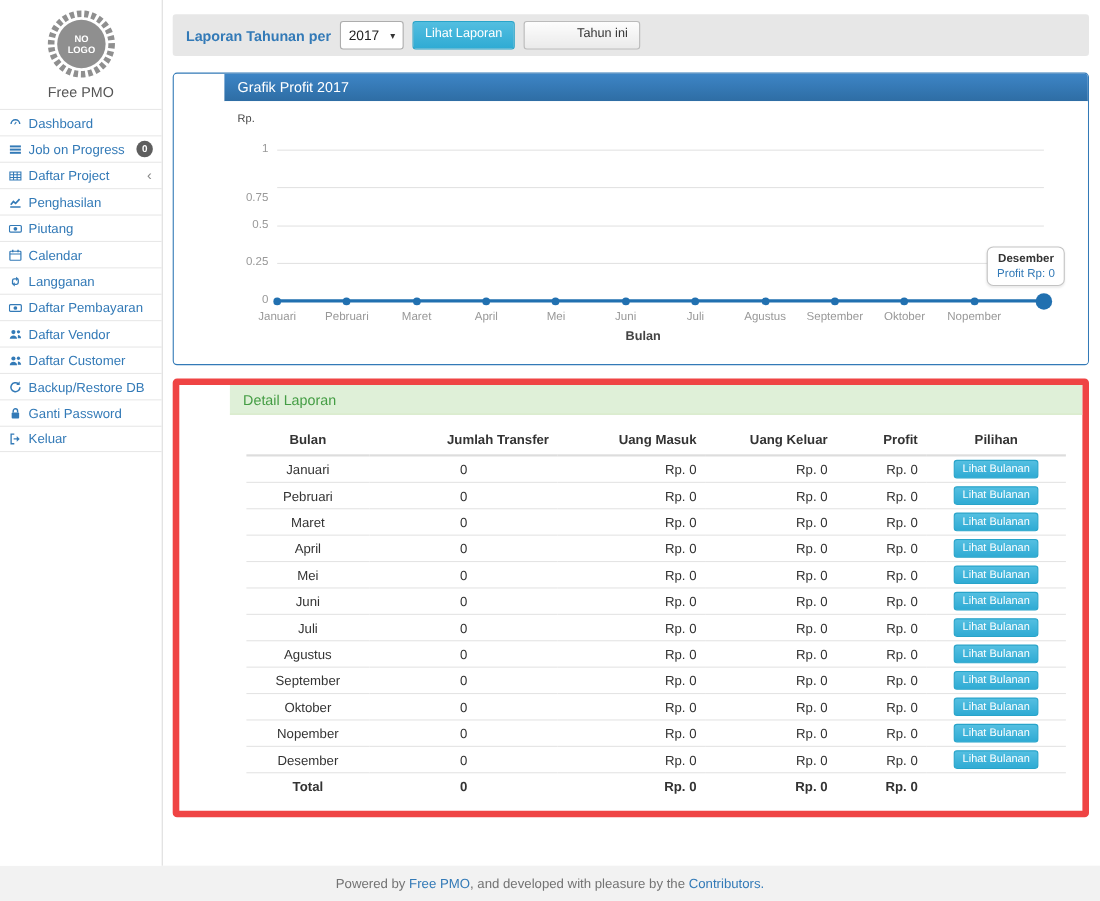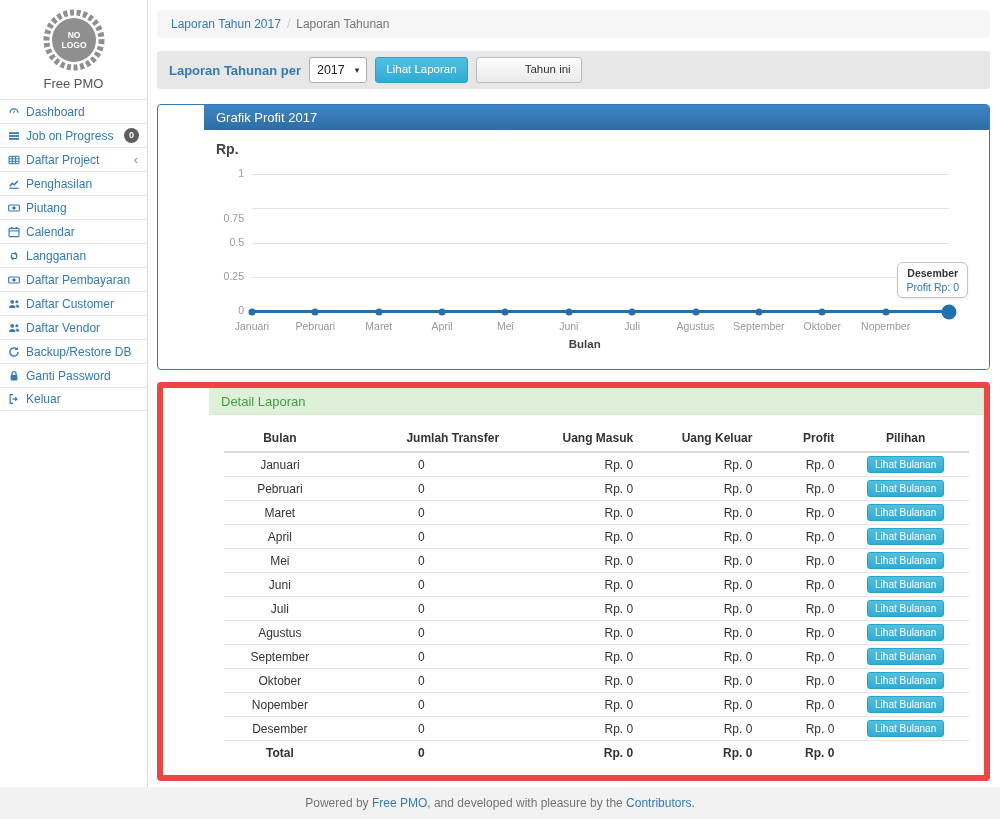--- a/index.html
+++ b/index.html
@@ -38,21 +38,21 @@
 
   
   .panel { border-radius:4px; overflow:hidden; background:#fff;padding-left:46px; }
   .panel-primary { margin-top:15px; border:1px solid #337ab7; }
   .panel-heading-blue { background:linear-gradient(#3d85c6,#2e6da4); color:#fff; font-size:13px; padding:5px 12px; height:25px; }
   .panel-success { margin-top:12px; border:6px solid #ef4444; }
   .panel-heading-green { background:#dff0d8; color:#449d44; font-size:13px; padding:6px 12px; height:27px; border-bottom:1px solid #d6e9c6; }
 
   
   .chart-body { position:relative; height:239px; background:#fff; }
-  .y-title { position:absolute; top:11px; left:12px; font-weight:bold; font-size:14px; color:#444; }
+  .y-title { position:absolute; top:11px; left:12px; font-weight:normal; font-size:10px; color:#444; }
   .ytick { position:absolute; left:0; width:40px; text-align:right; font-size:10.5px; color:#999; }
   .plot { position:absolute; left:48px; right:40px; top:0; bottom:0; }
   .gridline { position:absolute; left:0; right:0; height:0; border-top:1px solid #e3e3e3; }
   .series-line { position:absolute; left:0; right:0; height:3px; border-radius:2px; }
   .pt { position:absolute; width:7px; height:7px; border-radius:50%; transform:translate(-50%,-50%); margin-top:1px; cursor:pointer; }
   .pt-big { width:15px; height:15px; }
   .xlab { position:absolute; top:190px; width:76px; margin-left:-38px; text-align:center; font-size:10.5px; color:#999; white-space:nowrap; }
   .x-title { position:absolute; top:208px; left:48.5%; transform:translateX(-50%); font-weight:bold; font-size:11.5px; color:#444; }
   .chart-tooltip { position:absolute; top:132px; right:21px; background:#fff; border:1px solid #c3c3c3; border-radius:6px; padding:4px 8px; text-align:center; box-shadow:0 1px 2px rgba(0,0,0,.08); }
   .tt-title { font-weight:bold; font-size:10.5px; color:#333; }
@@ -169,32 +169,32 @@
         </a>
         <a class="menu-item">
           <span class="mi-icon">
             <svg viewBox="0 0 12 12">
               <circle cx="4.2" cy="3.9" r="1.9"></circle>
               <path d="M0.9 10c0-1.9 1.5-3.1 3.3-3.1S7.5 8.1 7.5 10z"></path>
               <circle cx="8.8" cy="3.7" r="1.5"></circle>
               <path d="M8.3 6.6c1.7.1 2.9 1.2 2.9 2.9H8.2z"></path>
             </svg>
           </span>
-          <span class="mi-label">Daftar Customer</span>
+          <span class="mi-label">Daftar Vendor</span>
         </a>
         <a class="menu-item">
           <span class="mi-icon">
             <svg viewBox="0 0 12 12">
               <circle cx="4.2" cy="3.9" r="1.9"></circle>
               <path d="M0.9 10c0-1.9 1.5-3.1 3.3-3.1S7.5 8.1 7.5 10z"></path>
               <circle cx="8.8" cy="3.7" r="1.5"></circle>
               <path d="M8.3 6.6c1.7.1 2.9 1.2 2.9 2.9H8.2z"></path>
             </svg>
           </span>
-          <span class="mi-label">Daftar Vendor</span>
+          <span class="mi-label">Daftar Customer</span>
         </a>
         <a class="menu-item">
           <span class="mi-icon">
             <svg viewBox="0 0 12 12">
               <path d="M10.1 6A4.1 4.1 0 1 1 8.8 3" fill="none" stroke="currentColor" stroke-width="1.4"></path>
               <path d="M9.9 0.7v3.2H6.7z"></path>
             </svg>
           </span>
           <span class="mi-label">Backup/Restore DB</span>
         </a>
@@ -215,23 +215,20 @@
               <path d="M4.4 6h3.4" stroke="currentColor" stroke-width="1.3"></path>
             </svg>
           </span>
           <span class="mi-label">Keluar</span>
         </a>
       </nav>
   </aside>
 
   <main class="content">
 
-    <div class="breadcrumb">
-      <a>Laporan Tahun 2017</a><span class="sep">/</span><span class="current">Laporan Tahunan</span>
-    </div>
 
     <div class="filter-bar">
       <label>Laporan Tahunan per</label>
       <div class="select">
         <span>2017</span>
         <span class="caret"></span>
       </div>
       <button class="btn btn-info">Lihat Laporan</button>
       <button class="btn btn-default">Tahun ini</button>
     </div>

